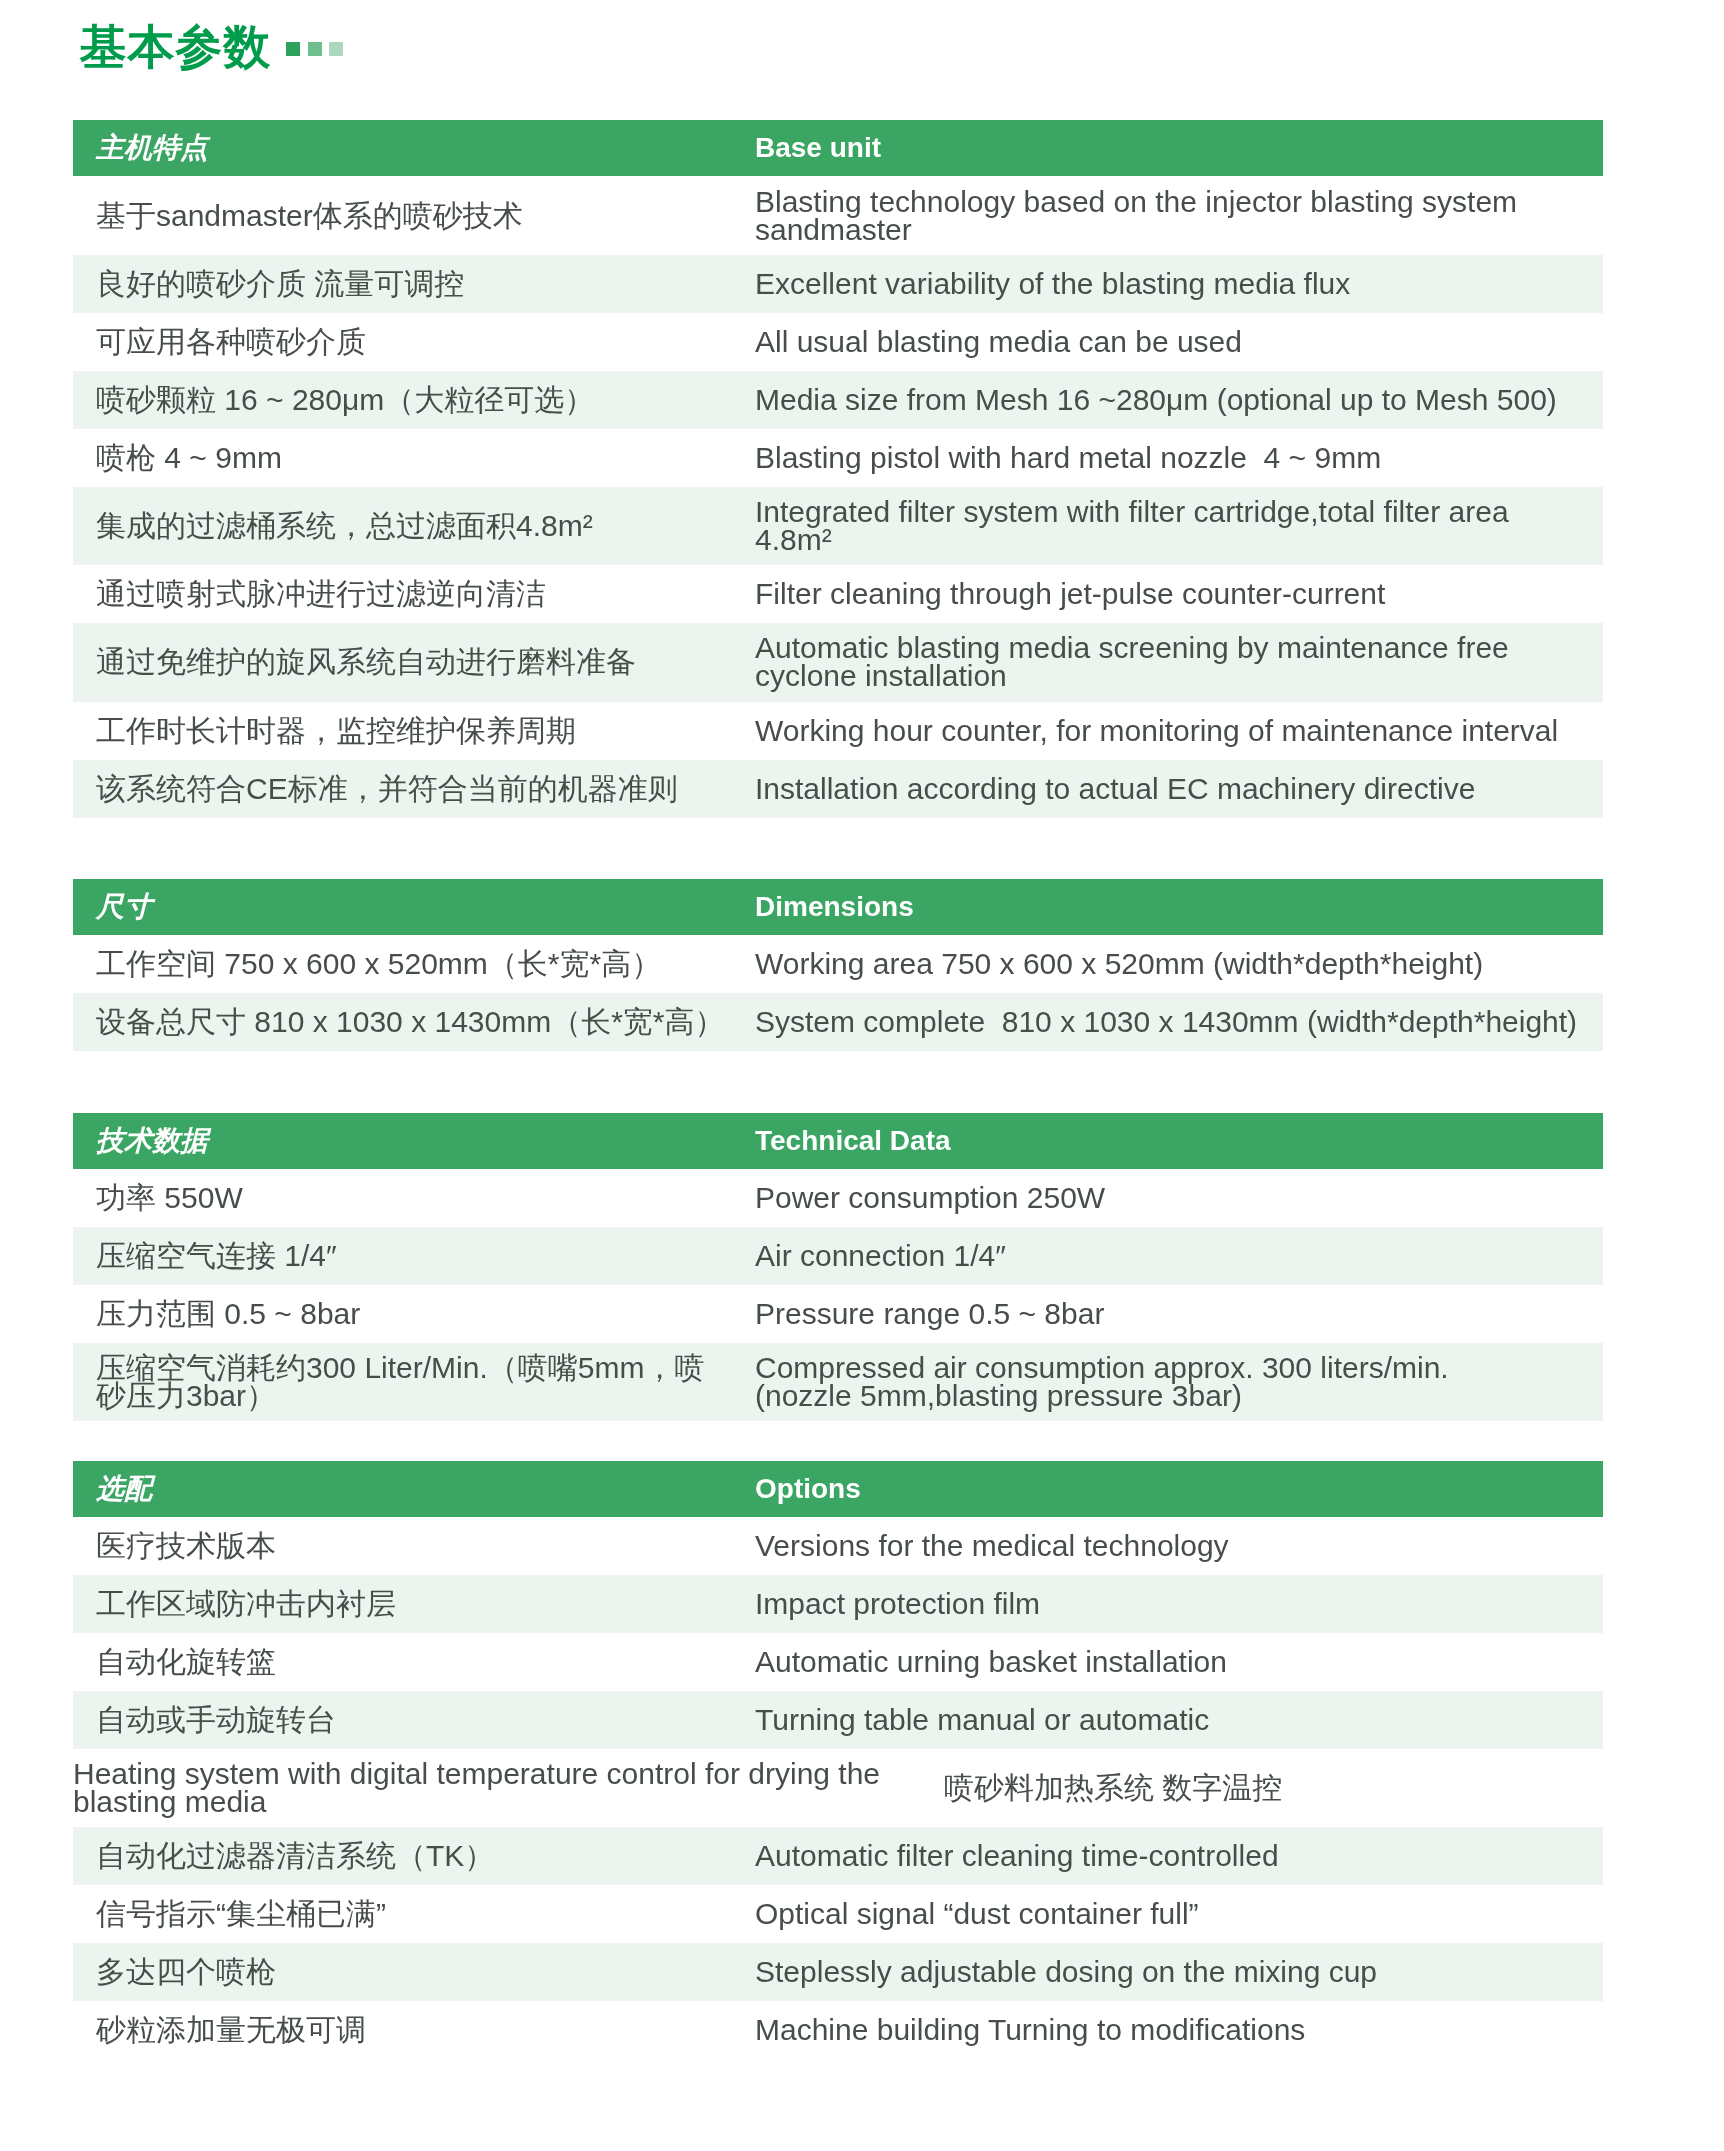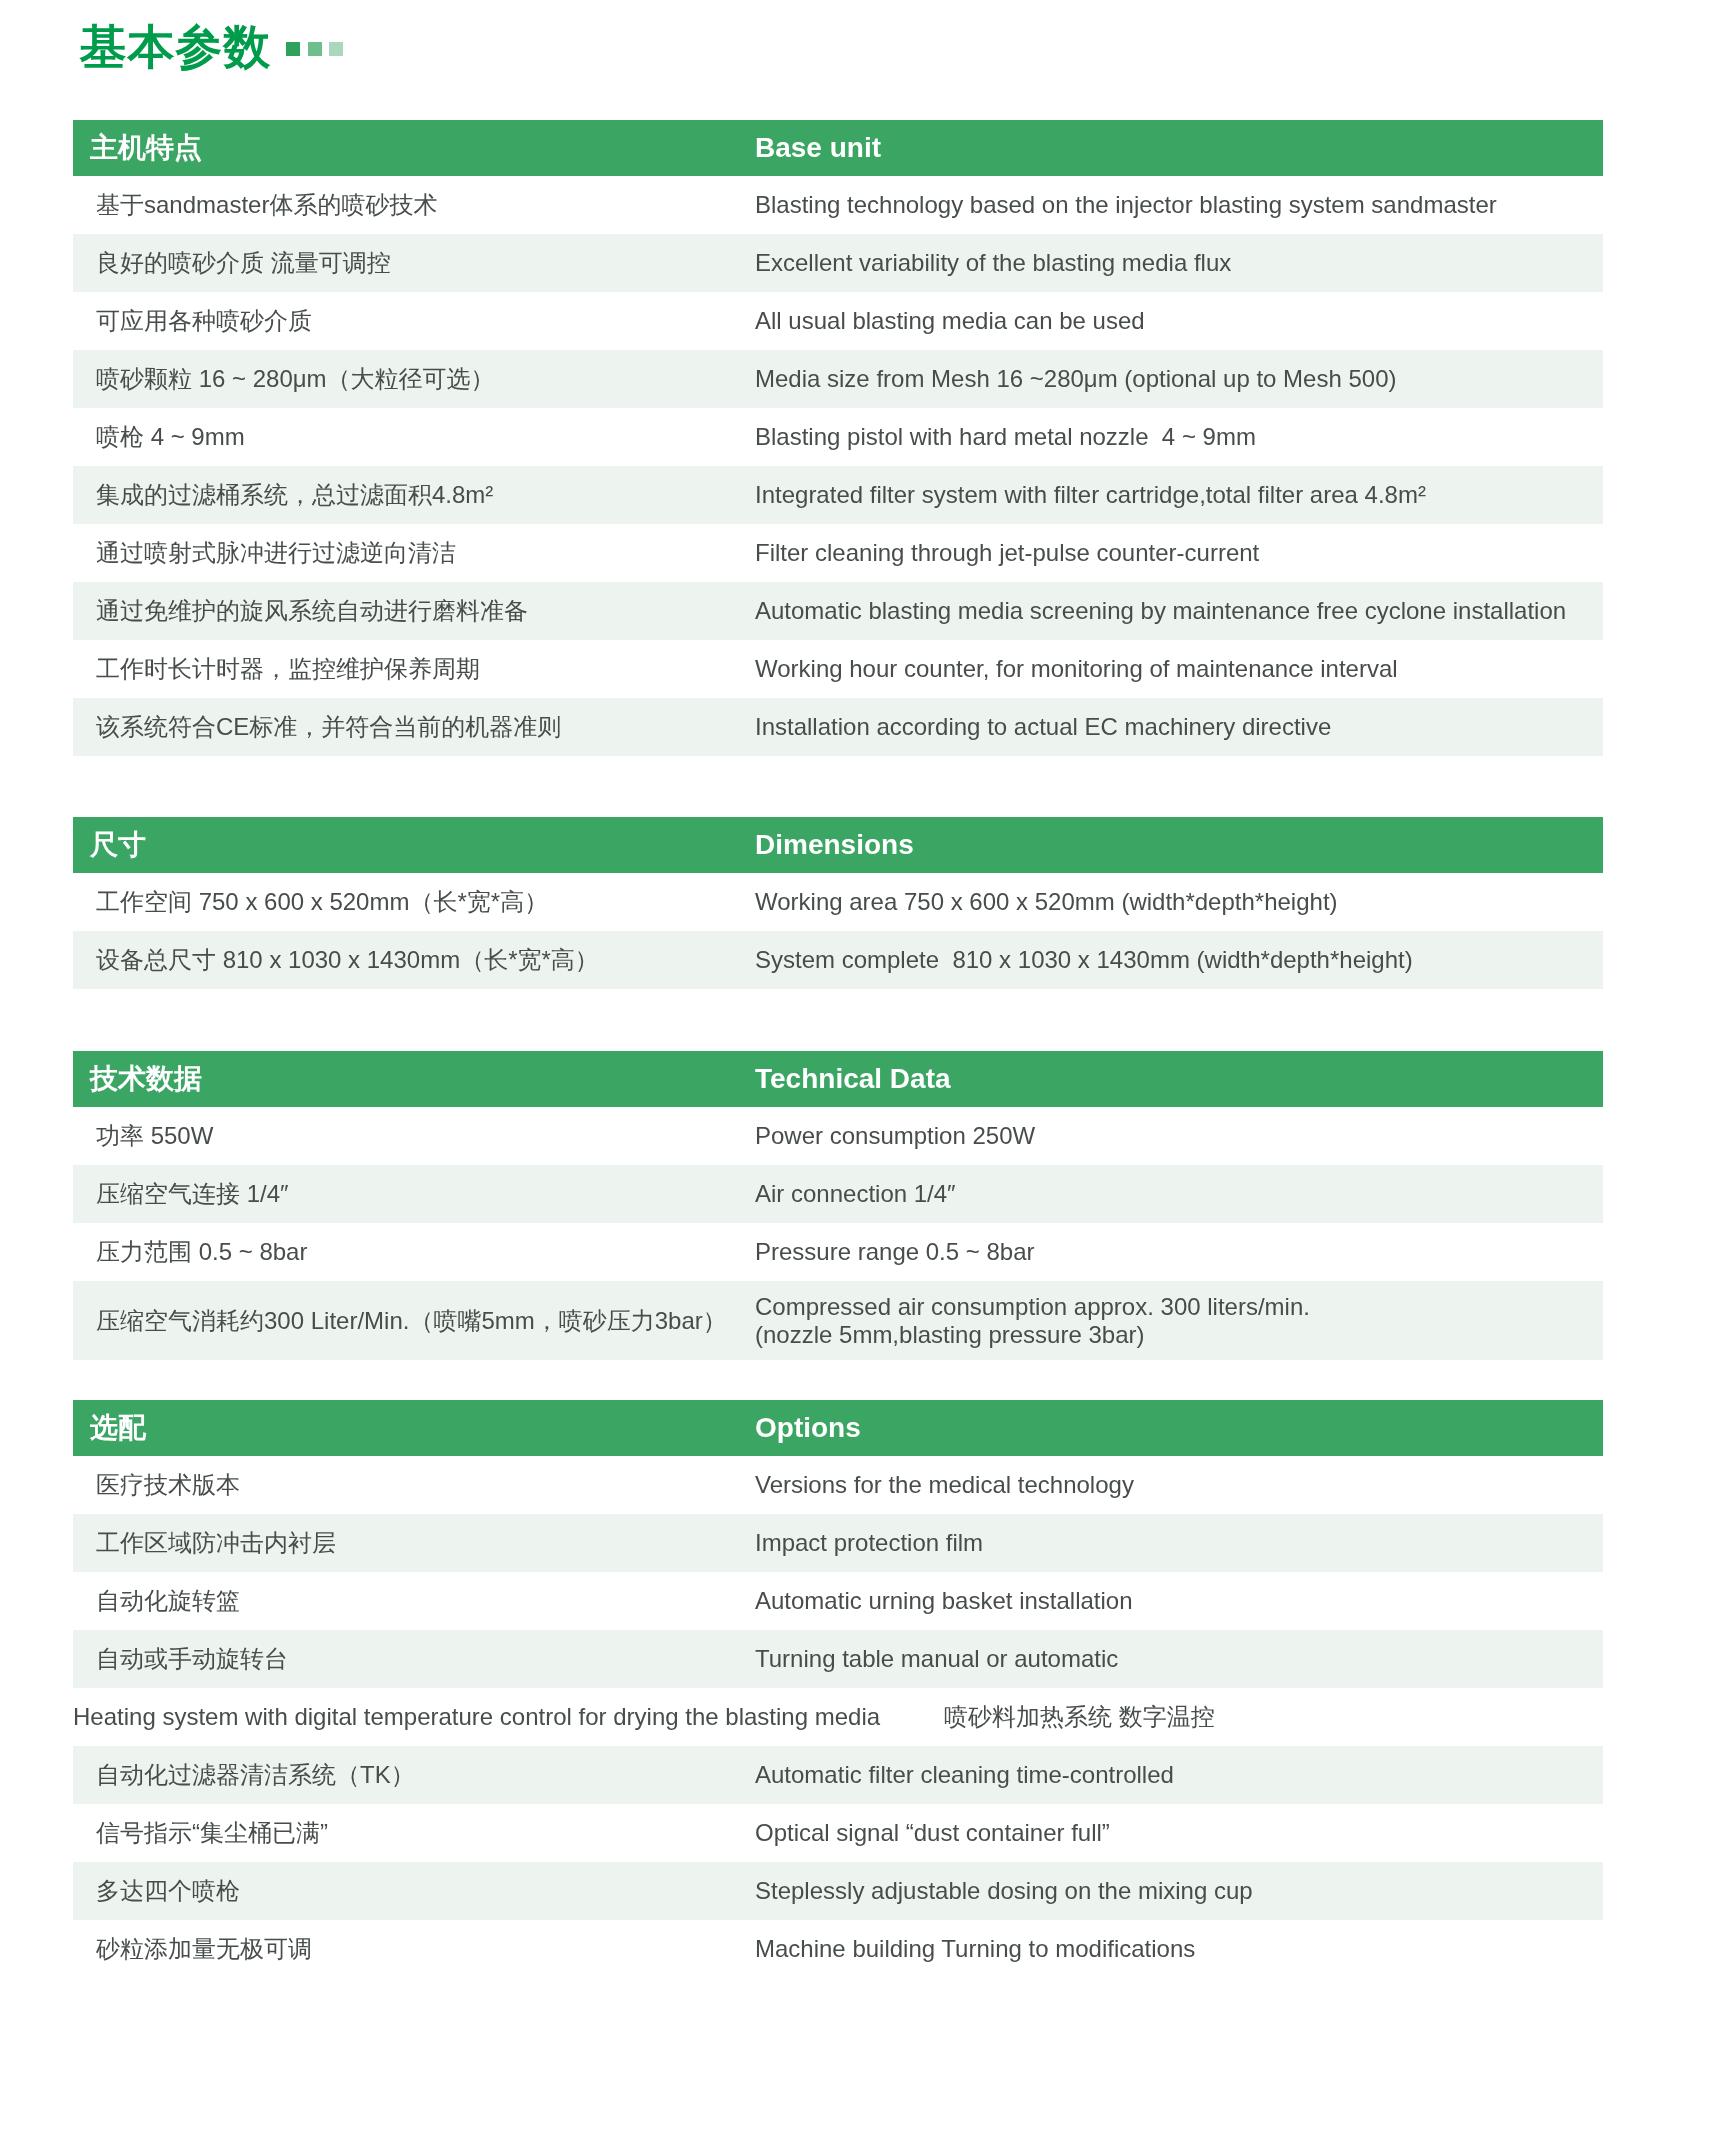--- a/index.html
+++ b/index.html
@@ -28,27 +28,27 @@
   .spec-table.s0{margin-top:49px;}
   .spec-table.s1{margin-top:61px;}
   .spec-table.s2{margin-top:62px;}
   .spec-table.s3{margin-top:40px;}
   .section-header{
     height:56px;background:var(--header-green);
     display:flex;align-items:center;
     color:#ffffff;font-weight:700;font-size:28px;
   }
   .section-header .hzh{
-    flex:0 0 682px;box-sizing:border-box;padding-left:17px;
+    flex:0 0 682px;box-sizing:border-box;padding-left:23px;font-style:italic;
   }
   .section-header .hen{flex:1;}
   .row{
     display:flex;align-items:center;
     min-height:58px;box-sizing:border-box;padding:11.2px 0;
-    font-size:24px;line-height:28px;color:var(--text);
+    font-size:30px;line-height:28px;color:var(--text);
   }
   .rows .row:nth-child(even){background:var(--row-alt);}
   .cell{white-space:pre-wrap;}
   .cell.zh{flex:0 0 682px;box-sizing:border-box;padding-left:23px;padding-right:28px;}
   .cell.en{flex:1;padding-right:22.4px;}
 </style>
 </head>
 <body>
 
 <div class="page">

